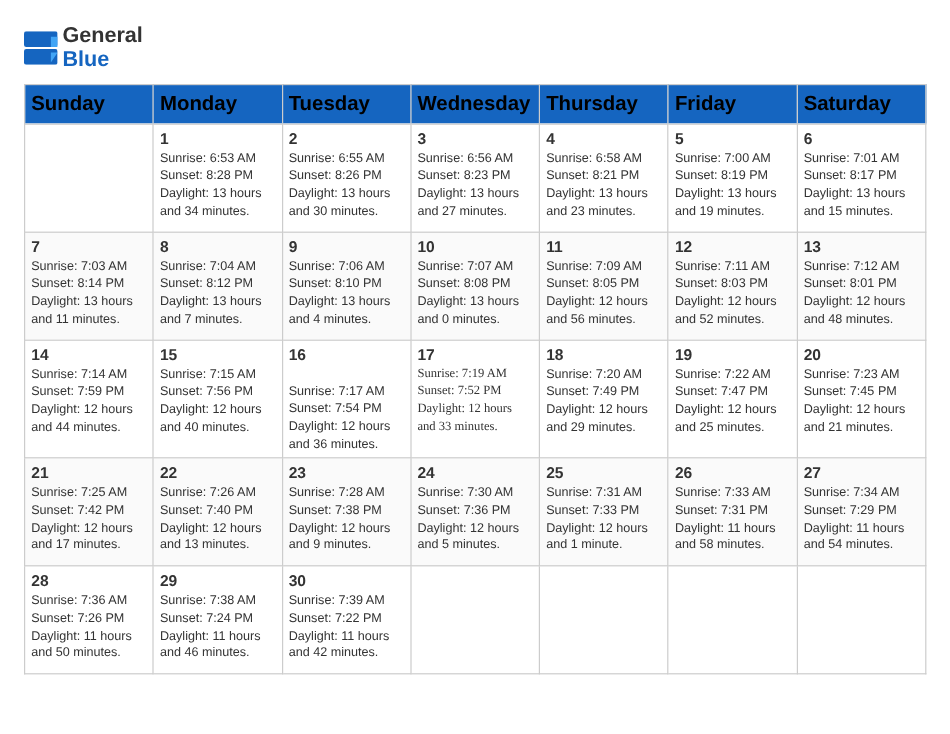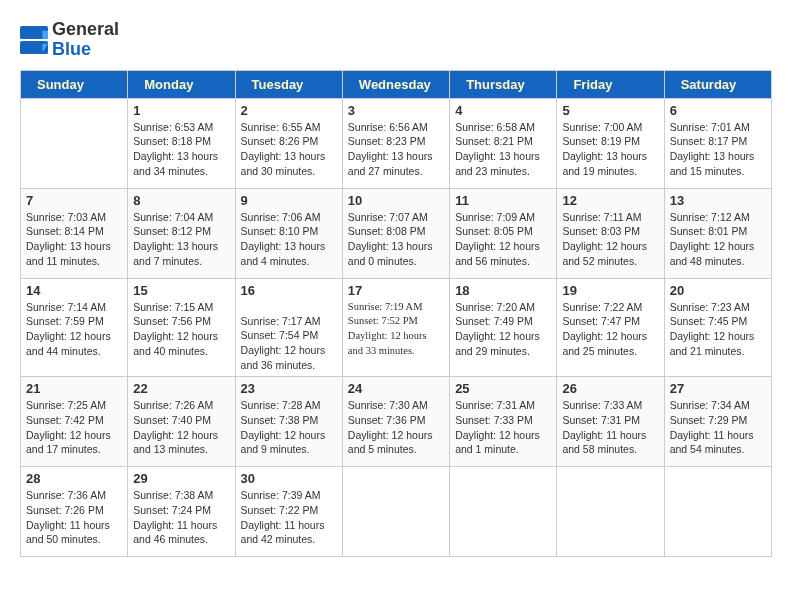--- a/index.html
+++ b/index.html
@@ -47,24 +47,24 @@
       font-size: 15px;
       color: #555;
     }
     .calendar {
       width: 100%;
       border-collapse: collapse;
       font-size: 11px;
     }
     .calendar th {
       background: #1565c0;
-      color: #fef9c3;
+      color: #000000;
       text-align: left;
-      padding: 6px 16px;
-      font-size: 13px;
+      padding: 6px 5px;
+      font-size: 17px;
       font-weight: bold;
       border: 1px solid #ccc;
     }
     .calendar td {
       border: 1px solid #ccc;
       vertical-align: top;
       padding: 4px 5px;
       width: calc(100% / 7);
       height: 90px;
     }
@@ -121,21 +121,21 @@
         <th>Friday</th>
         <th>Saturday</th>
       </tr>
   </thead>
   <tbody id="calendar-body">
   <tr class="week-row">
         <td class="empty-cell"></td>
         <td>
           <span class="day-number">1</span>
           <div class="day-info" style="white-space: pre-line;">Sunrise: 6:53 AM
-Sunset: 8:18 PM
+Sunset: 8:28 PM
 Daylight: 13 hours
 and 34 minutes.</div>
         </td>
         <td>
           <span class="day-number">2</span>
           <div class="day-info" style="white-space: pre-line;">Sunrise: 6:55 AM
 Sunset: 8:26 PM
 Daylight: 13 hours
 and 30 minutes.</div>
         </td>

